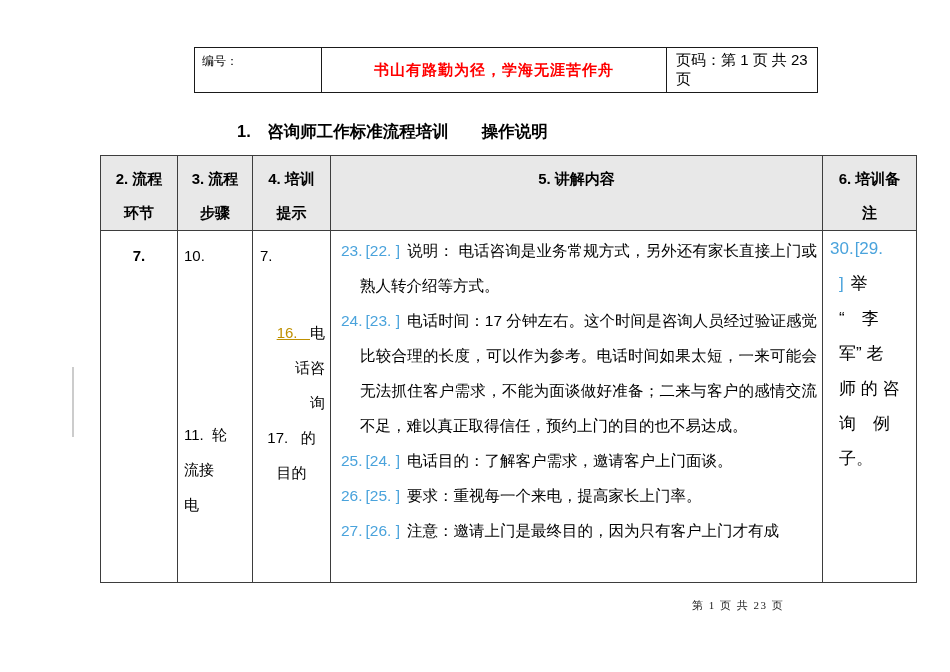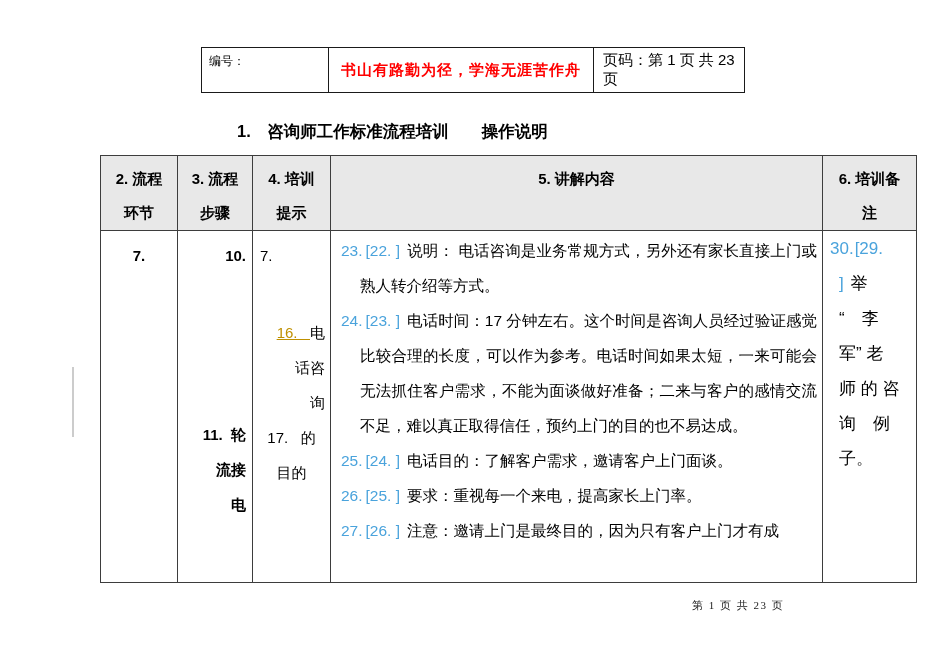--- a/index.html
+++ b/index.html
@@ -8,21 +8,21 @@
     font-family:"Liberation Sans","DejaVu Sans",sans-serif;
     color:#000;
   }
   .page { position:relative; width:950px; height:672px; background:#fff; overflow:hidden; }
 
   
   .rev-bar { position:absolute; left:72px; top:367px; width:2px; height:70px; background:#cccccc; }
 
   
   .header-box {
-    position:absolute; left:201px; top:47px; width:544px; height:46px;
+    position:absolute; left:194px; top:47px; width:624px; height:46px;
     display:flex; border:1px solid #1a1a1a; box-sizing:border-box; background:#fff;
   }
   .hb-cell { box-sizing:border-box; border-right:1px solid #1a1a1a; }
   .hb-cell:last-child { border-right:none; }
   .hb-meta { width:127px; padding:4px 7px; font-size:12px; line-height:18px; }
   .hb-motto {
     flex:1; display:flex; align-items:center; justify-content:center;
     color:#ff0000; font-weight:bold; font-size:15px; letter-spacing:1px;
   }
   .hb-page { width:150px; font-size:15px; display:flex; align-items:center; padding:0 9px; }
@@ -41,21 +41,21 @@
     border:1px solid #3d3d3d; box-sizing:border-box; overflow:hidden;
   }
   .main-table th {
     background:#e8e8e8; font-size:15px; font-weight:bold;
     height:73px; vertical-align:top; text-align:center;
     line-height:34px; padding:6px 10px 0 10px;
   }
   .main-table td { height:352px; vertical-align:top; font-size:15px; background:#fff; }
 
   td.c1 { text-align:center; padding-top:7px; font-weight:bold; line-height:35px; }
-  td.c2 { padding:7px 6px 0 6px; font-weight:bold; text-align:right; line-height:35px; }
+  td.c2 { padding:7px 6px 0 6px; font-weight:normal; text-align:left; line-height:35px; }
   .c2-p2 { margin-top:144px; white-space:pre-line; }
   td.c3 { padding:7px 5px 0 5px; line-height:35px; }
   .c3-p1 { text-align:left; padding-left:2px; }
   .c3-p2 { margin-top:42px; text-align:right; white-space:pre-line; }
   .c3-p3 { text-align:center; white-space:pre-line; }
   .ins-num { color:#bf9000; text-decoration:underline; }
 
   td.c4 { padding:2px 5px 0 5px; line-height:35px; text-align:justify; font-size:15.5px;margin-left:24px; }
   .c4-item { padding-left:24px; text-indent:-19px; }
   .num { color:#4aa3dc; }

